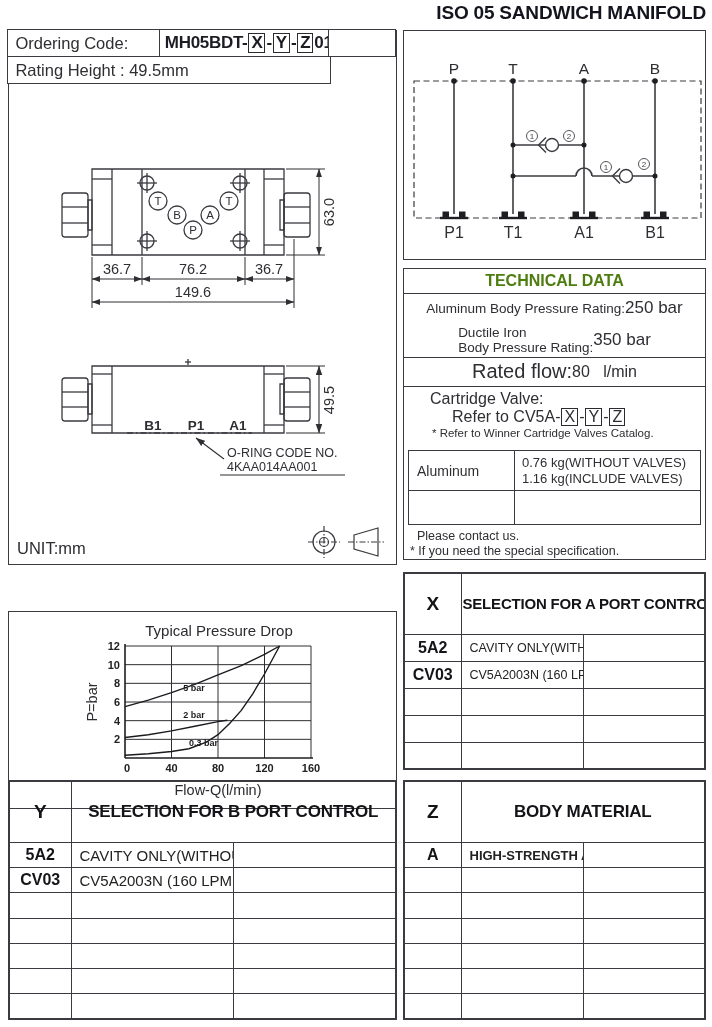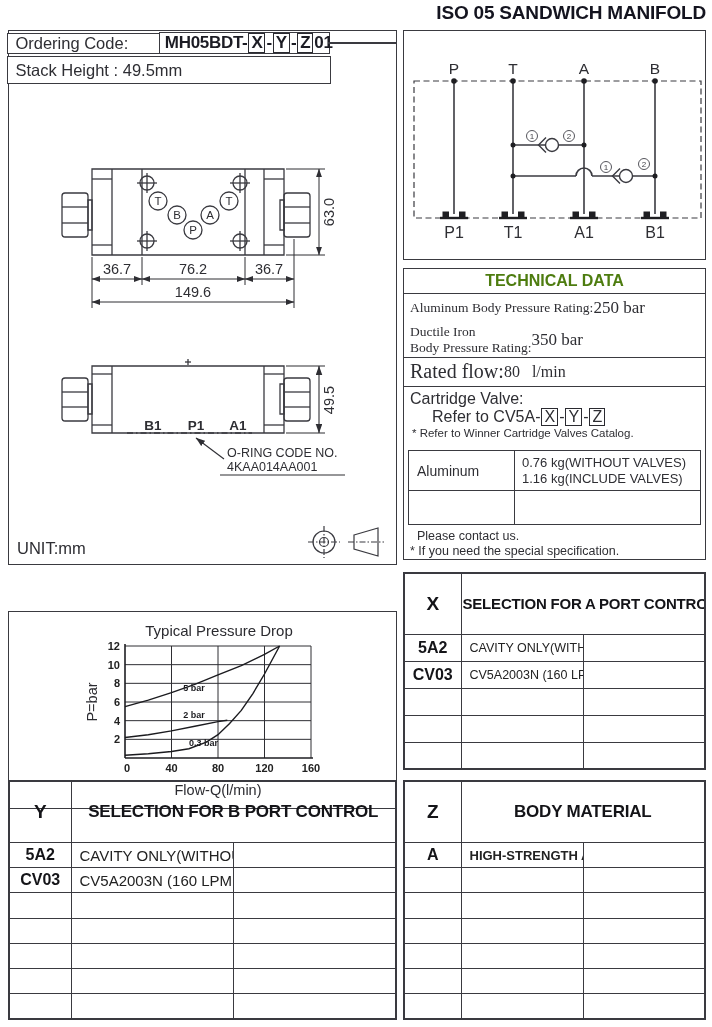--- a/index.html
+++ b/index.html
@@ -5,41 +5,41 @@
   html,body{margin:0;padding:0;background:#fff;}
   .page{position:relative;width:712px;height:1027px;background:#ffffff;
         font-family:"Liberation Sans",sans-serif;color:#2e2e33;overflow:hidden;}
   .panel{position:absolute;border:1.6px solid #3a3a40;background:#fff;box-sizing:border-box;}
 
   
   .doc-title{position:absolute;top:2px;right:6px;font-size:19px;font-weight:bold;
              color:#14141f;letter-spacing:-0.2px;}
 
   
-  .ord-row1{position:absolute;left:-1.6px;top:-1.6px;display:flex;height:28px;align-items:center;}
+  .ord-row1{position:absolute;left:-1.6px;top:-1.6px;display:flex;height:28px;}
   .ord-cell{border:1.6px solid #3a3a40;box-sizing:border-box;display:flex;align-items:center;
             background:#fff;}
   .ord-label{width:153px;font-size:16.5px;padding-left:7px;}
   .ord-code{width:171px;margin-left:-1.6px;font-size:17px;font-weight:bold;color:#1c1c24;
             padding-left:5px;letter-spacing:-0.3px;}
   .ord-spacer{width:68px;margin-left:-1.6px;}
   .ord-row2{position:absolute;left:-1.6px;top:25px;width:324px;height:28px;
             border:1.6px solid #3a3a40;box-sizing:border-box;display:flex;align-items:center;
             font-size:16.5px;padding-left:7px;background:#fff;}
   .vbox{display:inline-block;border:1.6px solid #2a2a30;padding:0 2px;margin:0 1px;line-height:1.05;}
 
   
   .tech{display:flex;flex-direction:column;font-size:13px;}
   .tech-h{height:26px;border-bottom:1.6px solid #3a3a40;display:flex;align-items:center;
           justify-content:center;font-size:16px;font-weight:bold;color:#4d7c0f;}
-  .tech-row{display:flex;align-items:center;justify-content:flex-start;padding:0 6px;font-family:Liberation Serif, serif;}
+  .tech-row{display:flex;align-items:center;justify-content:center;padding:0 6px;}
   .tech-row .lab{font-size:13.5px;}
   .tech-row .val{font-size:17px;white-space:nowrap;}
   .rule{border-bottom:1.6px solid #3a3a40;}
-  .tech-cart{padding:3px 6px 0 6px;}
+  .tech-cart{padding:3px 6px 0 6px;margin-left:20px;}
   .tech-cart .l1{font-size:16px;}
   .tech-cart .l2{font-size:16px;padding-left:22px;}
   .tech-cart .note{font-size:11.5px;padding-left:2px;margin-top:1px;}
   .wtable{margin:4px 4px 0 4px;border:1.6px solid #3a3a40;}
   .wtable .wrow{display:flex;}
   .wtable .wmat{width:97px;border-right:1.6px solid #3a3a40;display:flex;align-items:center;
                 padding-left:8px;font-size:14px;}
   .wtable .wvals{flex:1;padding:4px 0 4px 7px;font-size:13px;line-height:1.25;}
   .wtable .wrow1{height:40px;border-bottom:1.6px solid #3a3a40;box-sizing:border-box;}
   .wtable .wrow2{height:33px;}
@@ -89,21 +89,21 @@
         <span>MH05BDT-</span>
           <span class="vbox">X</span>
           <span>-</span>
           <span class="vbox">Y</span>
           <span>-</span>
           <span class="vbox">Z</span>
           <span>01</span>
       </div>
       <div class="ord-cell ord-spacer"></div>
     </div>
-    <div class="ord-row2">Stack Height : 49.5mm</div>
+    <div class="ord-row2">Rating Height : 49.5mm</div>
 
     <svg class="dwg" style="position:absolute;left:48px;top:122px;" width="292" height="165" viewBox="0 0 292 165">
       <defs>
         <marker id="arrA" markerWidth="9" markerHeight="7" refX="8.2" refY="3" orient="auto-start-reverse">
           <path d="M0,0 L8.5,3 L0,6 z" fill="#2e2e33"></path>
         </marker>
       </defs>
       <g stroke="#3a3a40" stroke-width="1.3" fill="none">
 
         <rect x="5" y="40" width="26" height="44" rx="3"></rect>

